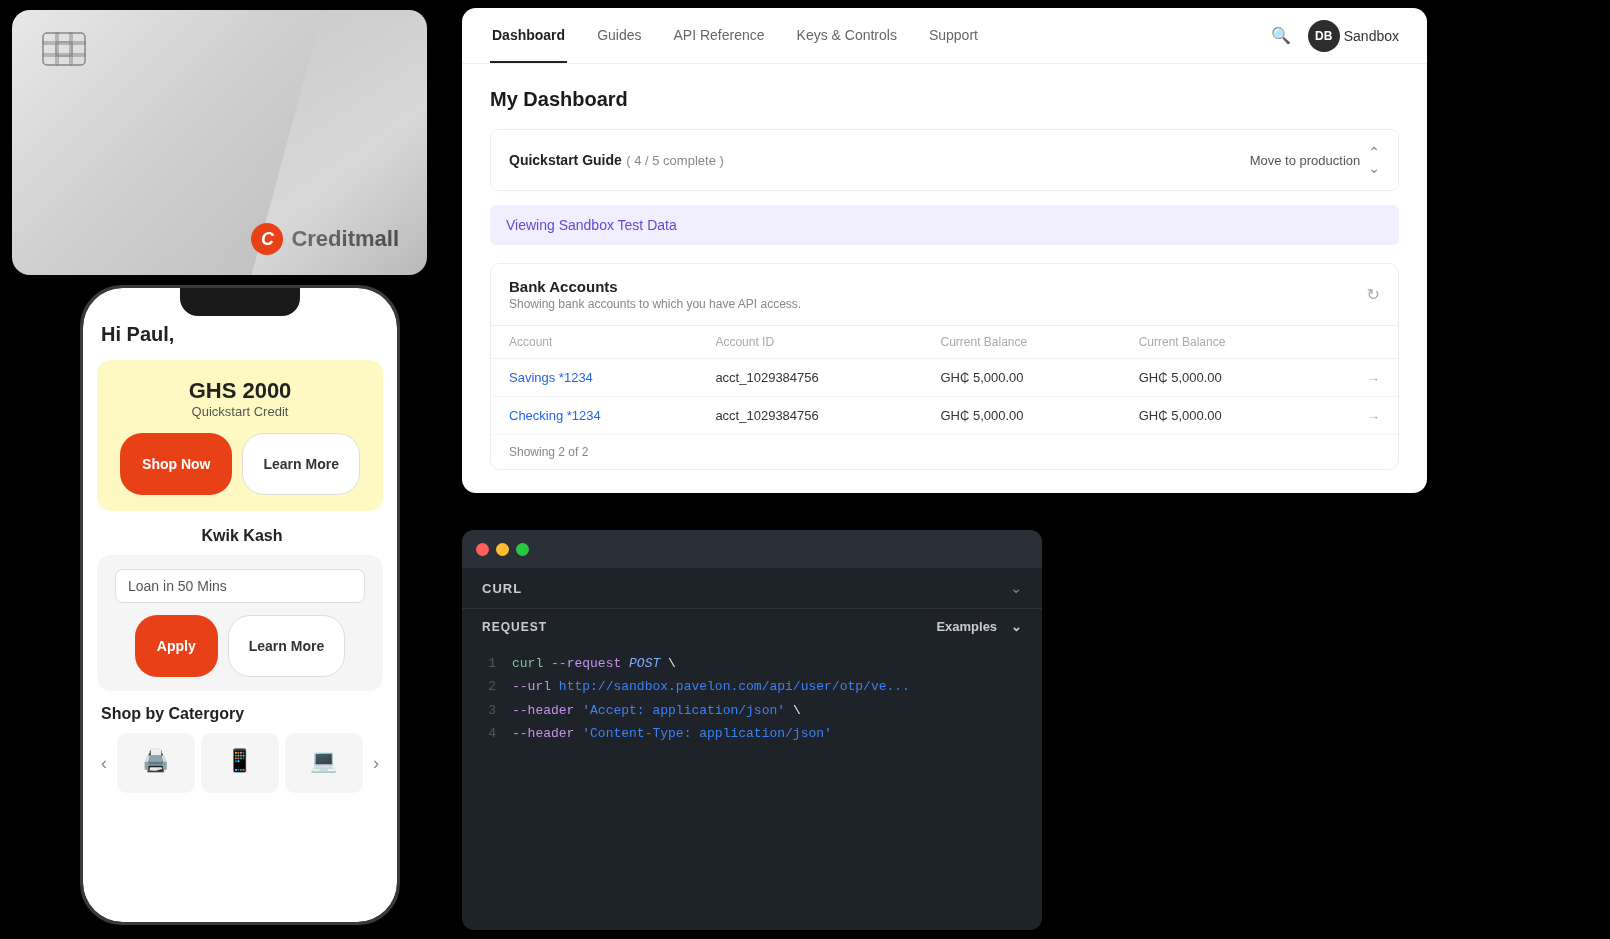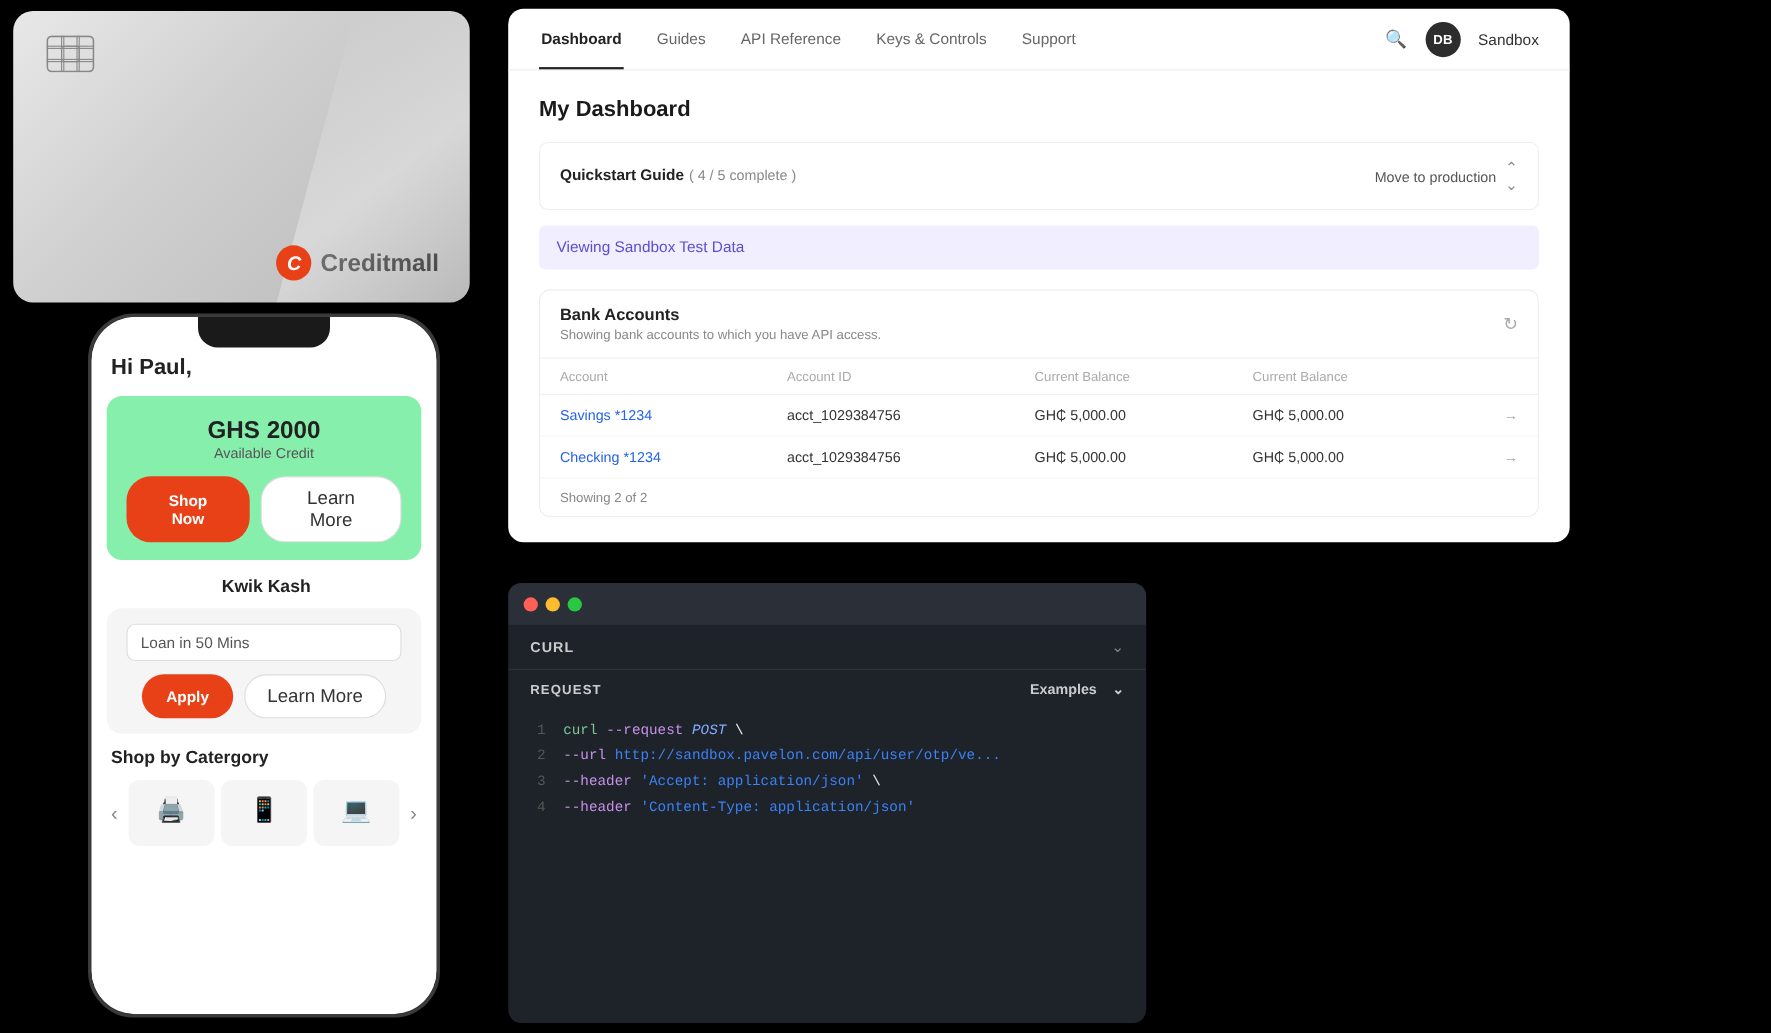--- a/index.html
+++ b/index.html
@@ -106,21 +106,21 @@
       padding: 35px 14px 14px 14px;
     }
     .phone-greeting {
       font-size: 20px;
       font-weight: 600;
       color: #222;
       margin-bottom: 14px;
       padding-left: 4px;
     }
     .phone-credit-card {
-      background: #86efac;
+      background: #fef9c3;
       border-radius: 14px;
       padding: 18px 18px 16px;
       margin-bottom: 16px;
     }
     .phone-credit-amount {
       font-size: 22px;
       font-weight: 700;
       color: #222;
       text-align: center;
     }
@@ -143,23 +143,23 @@
       padding: 9px 22px;
       font-size: 14px;
       font-weight: 600;
       cursor: pointer;
     }
     .btn-white {
       background: #fff;
       color: #333;
       border: 1.5px solid #ddd;
       border-radius: 22px;
-      padding: 9px 20px;
-      font-size: 17px;
-      font-weight: 400;
+      padding: 22px 20px;
+      font-size: 14px;
+      font-weight: 700;
       cursor: pointer;
     }
     .phone-section-title {
       font-size: 16px;
       font-weight: 700;
       color: #222;
       margin: 4px 0 10px 4px;
       text-align: center;
     }
     .phone-loan-card {
@@ -262,21 +262,21 @@
       gap: 16px;
     }
     .nav-search-icon {
       color: #888;
       font-size: 16px;
       cursor: pointer;
     }
     .user-badge {
       display: flex;
       align-items: center;
-      gap: 16px;
+      gap: 4px;
       cursor: pointer;
     }
     .user-avatar {
       width: 32px; height: 32px;
       background: #2d2d2d;
       border-radius: 50%;
       display: flex; align-items: center; justify-content: center;
       color: white;
       font-size: 12px;
       font-weight: 600;
@@ -513,21 +513,21 @@
   </div>
 
   <div class="phone-container">
     <div class="phone-frame">
       <div class="phone-notch"></div>
       <div class="phone-screen">
         <div class="phone-greeting">Hi Paul,</div>
 
         <div class="phone-credit-card">
           <div class="phone-credit-amount">GHS 2000</div>
-          <div class="phone-credit-label">Available Credit</div>
+          <div class="phone-credit-label">Quickstart Credit</div>
           <div class="btn-row">
             <button class="btn-orange">Shop Now</button>
             <button class="btn-white">Learn More</button>
           </div>
         </div>
 
         <div class="phone-section-title">Kwik Kash</div>
         <div class="phone-loan-card">
           <div class="loan-label">Loan in 50 Mins</div>
           <div class="btn-row">

